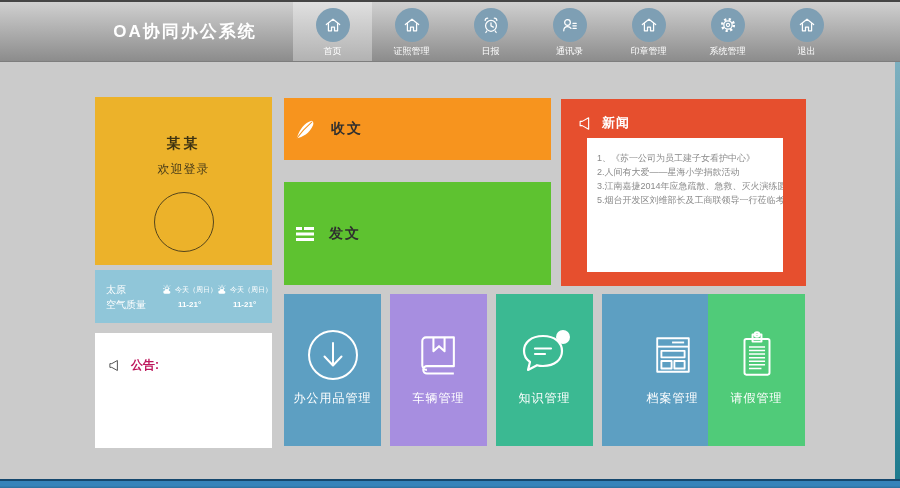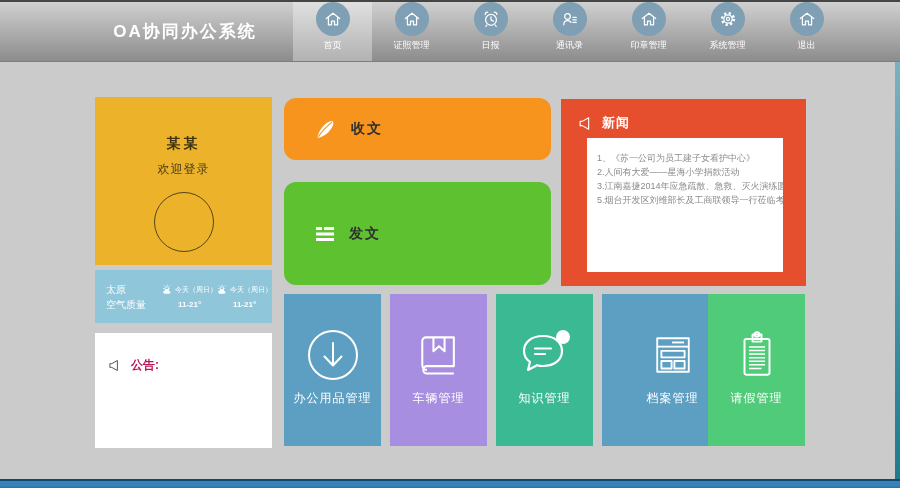--- a/index.html
+++ b/index.html
@@ -6,21 +6,21 @@
   .page{position:relative;width:900px;height:488px;overflow:hidden;background:#cbcbcb;
         font-family:"Liberation Sans","DejaVu Sans",sans-serif;-webkit-font-smoothing:antialiased;}
   
   .header{position:absolute;top:0;left:0;right:0;height:62px;
           background:linear-gradient(#d0d0d0,#8c8c8c);
           border-top:2px solid #454545;border-bottom:1px solid #7e7e7e;box-sizing:border-box;}
   .header-title{position:absolute;left:85px;top:0;width:200px;height:59px;line-height:59px;
                 text-align:center;color:#ffffff;font-size:17px;font-weight:600;letter-spacing:2px;}
   .nav{position:absolute;left:293px;top:0;height:59px;display:flex;}
   .nav-item{width:79px;height:59px;display:flex;flex-direction:column;align-items:center;
-            box-sizing:border-box;cursor:pointer;}
+            padding-top:6px;box-sizing:border-box;cursor:pointer;}
   .nav-item.active{background:linear-gradient(#e0e0e0,#b2b2b2);}
   .nav-circle{width:34px;height:34px;border-radius:50%;background:#7e9fb4;
               display:flex;align-items:center;justify-content:center;flex:none;}
   .nav-label{margin-top:3px;font-size:9px;color:#ffffff;white-space:nowrap;}
   
   .right-strip{position:absolute;top:62px;right:0;bottom:9px;width:5px;
                background:linear-gradient(#7db0c0,#1d7b8e);}
   .bottom-bar{position:absolute;left:0;right:0;bottom:0;height:9px;
               background:linear-gradient(#15486e 0 25%,#3583ba 25% 75%,#2d6f9c);}
   
@@ -30,21 +30,21 @@
   .profile-sub{margin-top:8px;font-size:12px;color:#4a3d1a;letter-spacing:1px;}
   .avatar{width:58px;height:58px;border-radius:50%;border:1px solid #55451c;margin:14px auto 0;}
   .weather-card{left:95px;top:270px;width:177px;height:53px;color:#ffffff;display:flex;align-items:center;}
   .weather-city{width:56px;padding-left:11px;font-size:10px;line-height:15px;}
   .forecast{width:55px;text-align:center;}
   .forecast-day{font-size:7px;display:flex;align-items:center;justify-content:center;gap:2px;white-space:nowrap;}
   .forecast-temp{font-size:8px;font-weight:bold;margin-top:5px;}
   .notice-card{left:95px;top:333px;width:177px;height:115px;background:#ffffff;}
   .notice-head{display:flex;align-items:center;gap:8px;padding:24px 0 0 13px;
                color:#be185d;font-size:12px;font-weight:bold;}
-  .doc-card{left:284px;width:267px;display:flex;align-items:center;padding-left:29px;cursor:pointer;border-radius:12px;}
+  .doc-card{left:284px;width:267px;display:flex;align-items:center;padding-left:9px;cursor:pointer;}
   .inbox-card{top:98px;height:62px;}
   .outbox-card{top:182px;height:103px;}
   .doc-label{margin-left:12px;font-size:14px;font-weight:bold;color:#2f2f2f;letter-spacing:2px;}
   .news-card{left:561px;top:99px;width:245px;height:187px;color:#ffffff;}
   .news-head{display:flex;align-items:center;gap:7px;padding:15px 0 0 17px;font-size:13px;font-weight:bold;letter-spacing:1px;}
   .news-panel{position:absolute;left:26px;top:39px;width:196px;height:134px;background:#ffffff;overflow:hidden;}
   .news-list{padding:13px 6px 0 10px;}
   .news-line{font-size:9px;line-height:14px;color:#8a8a8a;white-space:nowrap;cursor:pointer;}
   
   .module{position:absolute;top:294px;width:97px;height:152px;color:#ffffff;text-align:center;cursor:pointer;}

